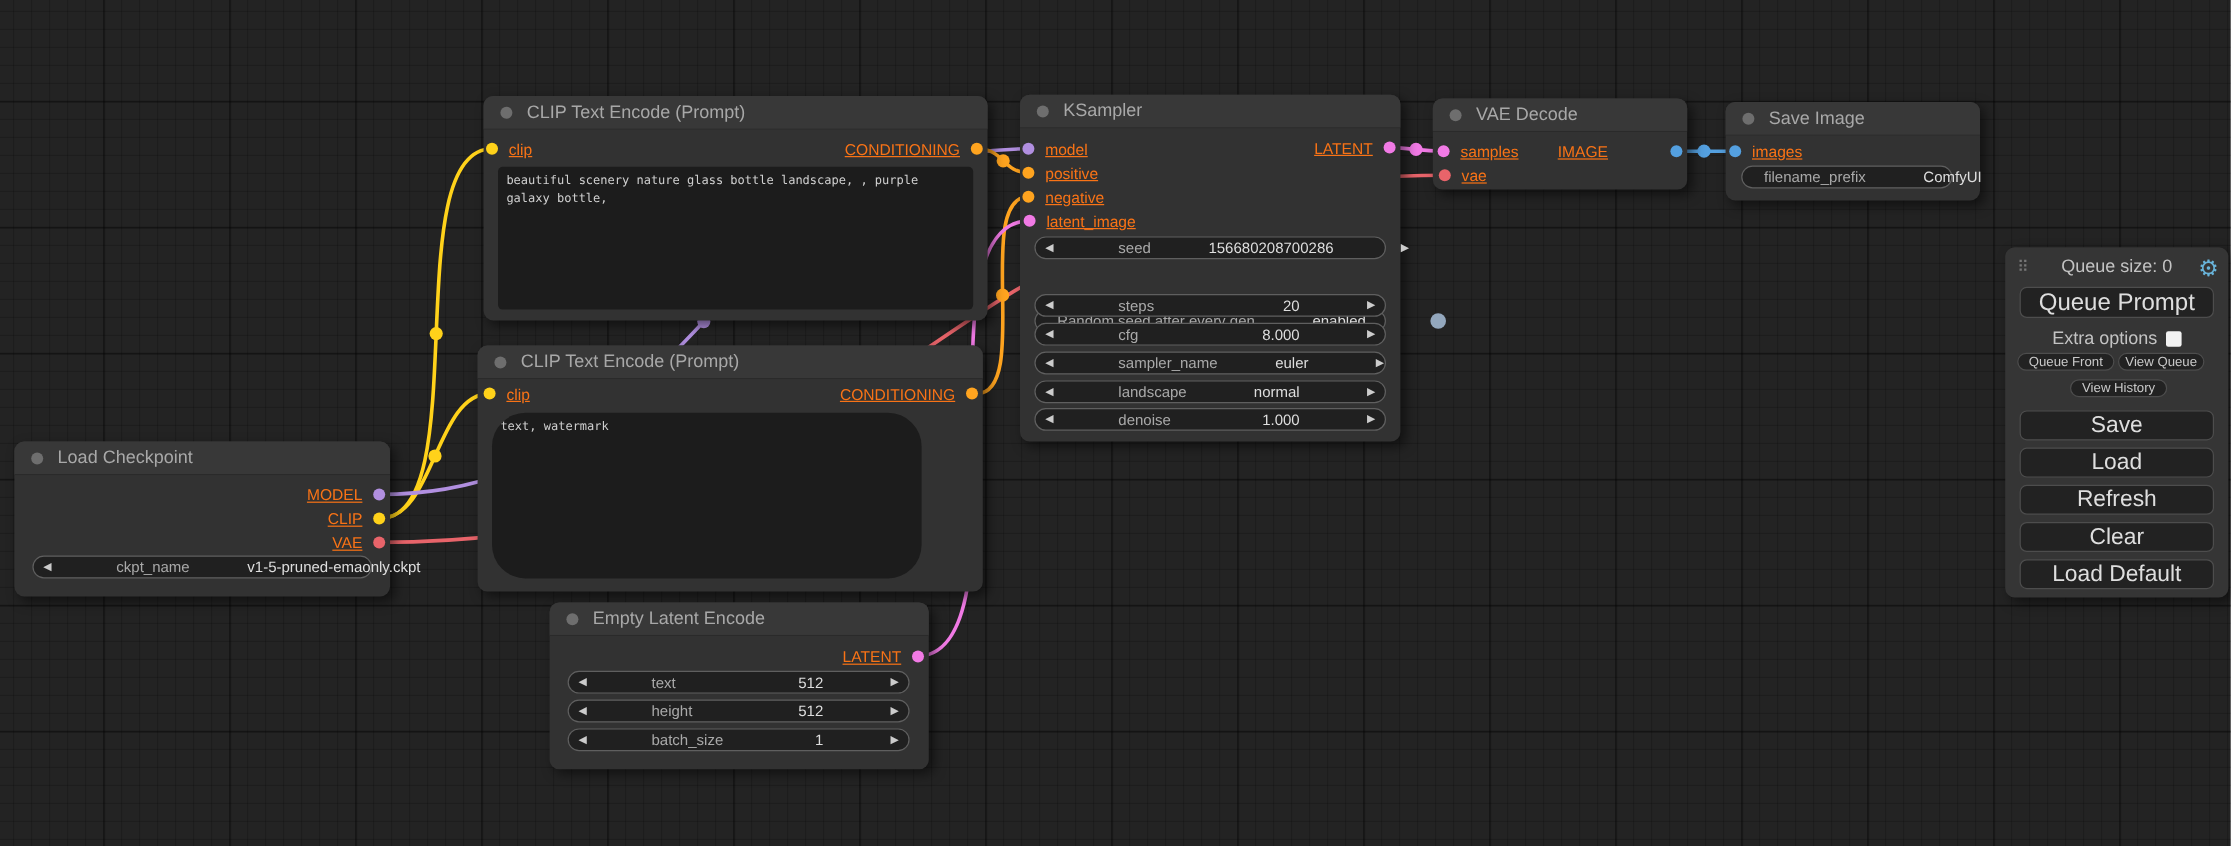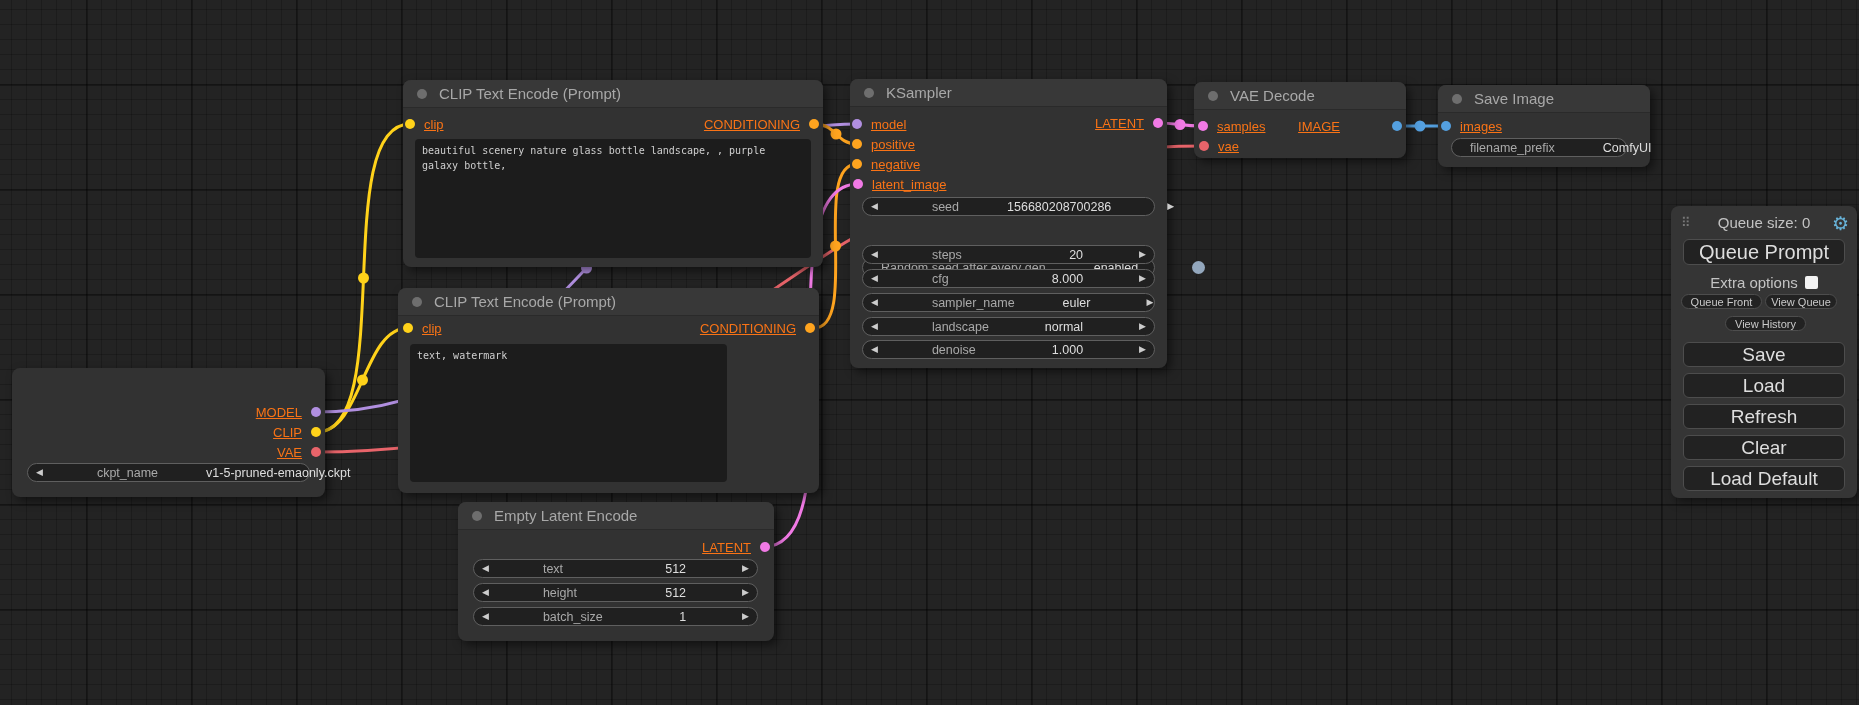--- a/index.html
+++ b/index.html
@@ -124,20 +124,24 @@
     <circle cx="586.5" cy="268" r="5.5" fill="#b18fe0"></circle>
     <circle cx="836" cy="134" r="5.5" fill="#ffa41f"></circle>
     <circle cx="835.5" cy="246" r="5.5" fill="#ffa41f"></circle>
     <circle cx="810.5" cy="365" r="5.5" fill="#f17ae5"></circle>
     <circle cx="1180" cy="124.5" r="5.5" fill="#f17ae5"></circle>
     <circle cx="1420" cy="126" r="5.5" fill="#54a0e0"></circle>
     <circle cx="760" cy="299" r="5.5" fill="#e8646a"></circle>
   </svg>
 
   <div class="node" style="left:12px; top:368px; width:313px; height:129px;">
+    <div class="ntitle">
+      <span class="collapse-dot"></span>
+      <span>Load Checkpoint</span>
+    </div>
     <div class="slot out" style="top:37px;">
       <span class="dot" style="background:#b18fe0;"></span>
       <span>MODEL</span>
     </div>
     <div class="slot out" style="top:57px;">
       <span class="dot" style="background:#ffd21a;"></span>
       <span>CLIP</span>
     </div>
     <div class="slot out" style="top:77px;">
       <span class="dot" style="background:#e8646a;"></span>
@@ -173,21 +177,21 @@
       <span>CLIP Text Encode (Prompt)</span>
     </div>
     <div class="slot in" style="left:5px; top:33px;">
       <span class="dot" style="background:#ffd21a;"></span>
       <span>clip</span>
     </div>
     <div class="slot out" style="top:33px;">
       <span class="dot" style="background:#ffa41f;"></span>
       <span>CONDITIONING</span>
     </div>
-    <div class="textbox" style="left:12px; top:56px; width:317px; height:138px;">text, watermark</div>
+    <div class="textbox" style="left:12px; top:56px; width:358px; height:138px;border-radius:28px;">text, watermark</div>
   </div>
 
   <div class="node" style="left:458px; top:502px; width:316px; height:139px;">
     <div class="ntitle">
       <span class="collapse-dot"></span>
       <span>Empty Latent Encode</span>
     </div>
     <div class="slot out" style="top:38px;">
       <span class="dot" style="background:#f17ae5;"></span>
       <span>LATENT</span>

